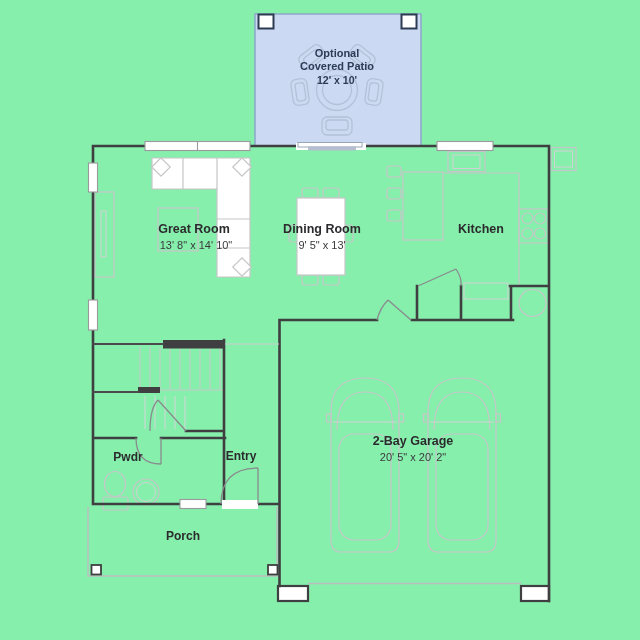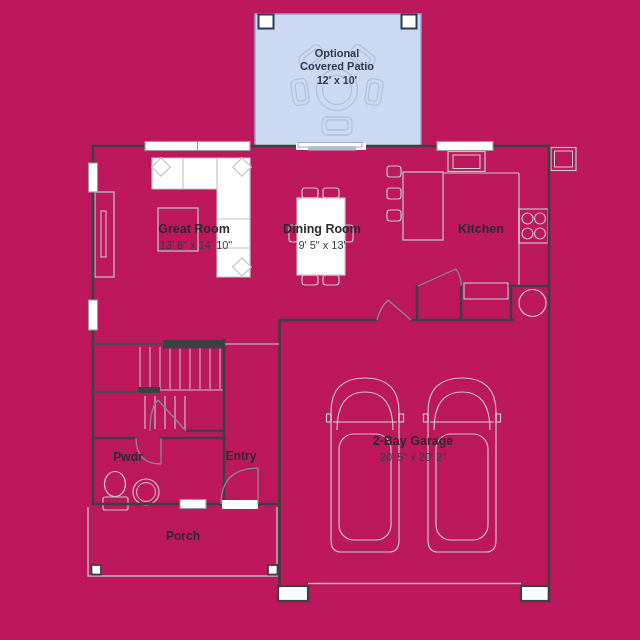--- a/index.html
+++ b/index.html
@@ -1,16 +1,16 @@
 <!DOCTYPE html>
 <html><head>
 <meta charset="utf-8">
 <style>
   html,body{margin:0;padding:0;background:#ffffff;}
-  .canvas{position:relative;width:640px;height:640px;background:#be185d;overflow:hidden;
+  .canvas{position:relative;width:640px;height:640px;background:#86efac;overflow:hidden;
           font-family:"Liberation Sans", sans-serif;}
   svg{position:absolute;left:0;top:0;}
   .wall{stroke:#3f3f41;stroke-width:2.6;fill:none;stroke-linecap:square;}
   .wall-thin{stroke:#4a4a4c;stroke-width:2;fill:none;stroke-linecap:square;}
   .rail{fill:#3f3f41;stroke:none;}
   .furn{stroke:#c6c6c8;stroke-width:1.2;fill:#ffffff;}
   .furn-n{stroke:#c6c6c8;stroke-width:1.2;fill:none;}
   .furn-l{stroke:#d2d2d4;stroke-width:1;fill:none;}
   .door{stroke:#8a8a8e;stroke-width:1.3;fill:none;}
   .win{fill:#ffffff;stroke:#9a9a9e;stroke-width:1.1;}

